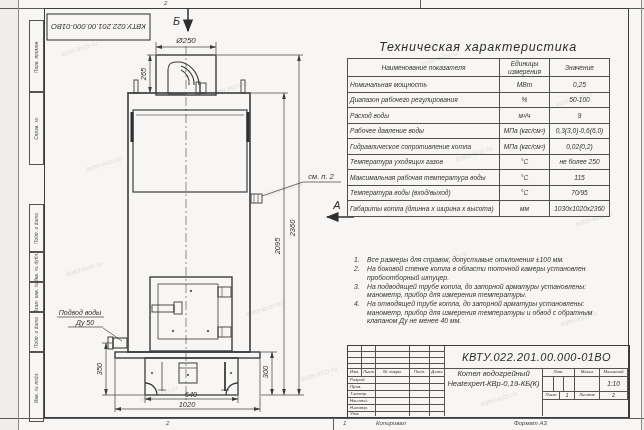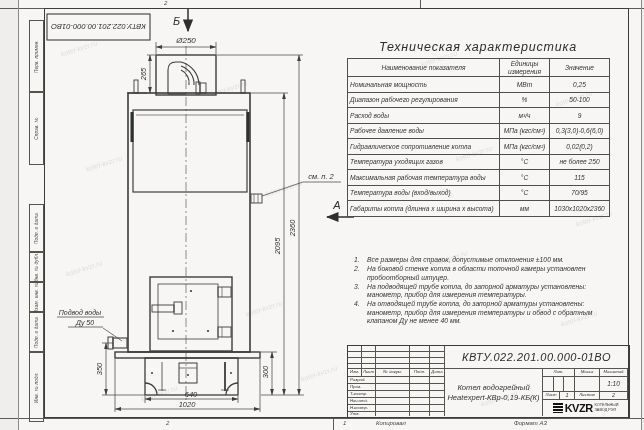--- a/index.html
+++ b/index.html
@@ -38,21 +38,21 @@
   
   .notes{position:absolute;left:352px;top:256px;width:262px;}
   .note{display:flex;font-style:italic;font-size:6.8px;line-height:1.22;color:#333;margin-bottom:1px;}
   .note .n{width:13px;flex:none;padding-left:2px;}
   
   .tb{position:absolute;left:347px;top:345px;width:283px;height:73px;border:1.5px solid #3c3c3c;box-sizing:border-box;font-style:italic;color:#333;}
   .tbrow{position:absolute;left:0;display:flex;}
   .tc{border-right:1px solid #55544f;border-bottom:1px solid #55544f;box-sizing:border-box;font-size:4.3px;line-height:1;display:flex;align-items:center;padding-left:2px;overflow:hidden;white-space:nowrap;}
   .tc.ctr{justify-content:center;padding-left:0;}
   .tb-doc{position:absolute;left:97px;top:0;width:183px;height:23px;display:flex;align-items:center;justify-content:center;font-size:11px;letter-spacing:.5px;color:#2b2b2b;border-bottom:1px solid #55544f;box-sizing:border-box;}
-  .tb-name{position:absolute;left:97px;top:23px;width:98px;height:47px;display:flex;flex-direction:column;align-items:center;justify-content:center;text-align:center;font-size:7.6px;line-height:1.3;border-right:1px solid #55544f;box-sizing:border-box;}
+  .tb-name{position:absolute;left:97px;top:23px;width:98px;height:47px;display:flex;flex-direction:column;align-items:center;text-align:center;font-size:7.6px;line-height:1.3;border-right:1px solid #55544f;box-sizing:border-box;}
   .tb-logo{position:absolute;left:195px;top:54px;width:85px;height:16px;display:flex;align-items:center;justify-content:center;gap:2px;font-style:normal;}
   .logo-mark{width:10px;height:10px;background:repeating-linear-gradient(#111 0 2px,#f7f6f4 2px 3px);}
   .logo-word{font-weight:bold;font-size:11px;letter-spacing:-.5px;color:#111;}
   .logo-sub{display:flex;flex-direction:column;font-size:3.8px;color:#333;line-height:1.2;}
   .sub-bot{position:absolute;font-size:6px;font-style:italic;color:#444;}
   
   .draw{position:absolute;left:0;top:0;pointer-events:none;}
   .draw text{font-family:"Liberation Sans",sans-serif;font-style:italic;fill:#2f2f2f;stroke:none;}
 </style>
 </head>
@@ -412,22 +412,14 @@
       <div class="tc" style="width:25px"></div>
       <div class="tc ctr" style="width:28px;font-size:6.5px">1:10</div>
     </div>
     <div class="tbrow" style="left:195px;top:46px;height:8px;">
       <div class="tc ctr" style="width:17px">Лист</div>
       <div class="tc ctr" style="width:15px;font-size:5.5px">1</div>
       <div class="tc ctr" style="width:25px">Листов</div>
       <div class="tc ctr" style="width:28px;font-size:5.5px">2</div>
     </div>
 
-    <div class="tb-logo">
-      <div class="logo-mark"></div>
-      <div class="logo-word">KVZR</div>
-      <div class="logo-sub">
-        <span>КОТЕЛЬНЫЙ</span>
-        <span>ЗАВОД РЭП</span>
-      </div>
-    </div>
   </div>
 </div>
 
 </body></html>

